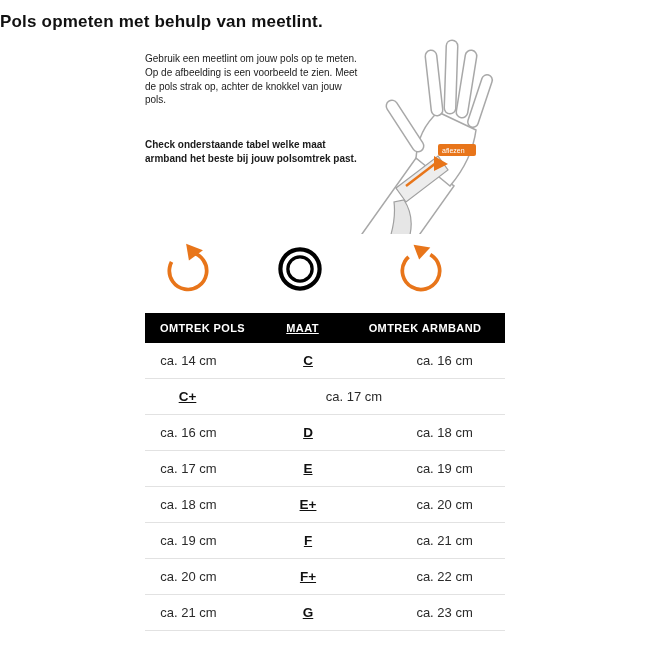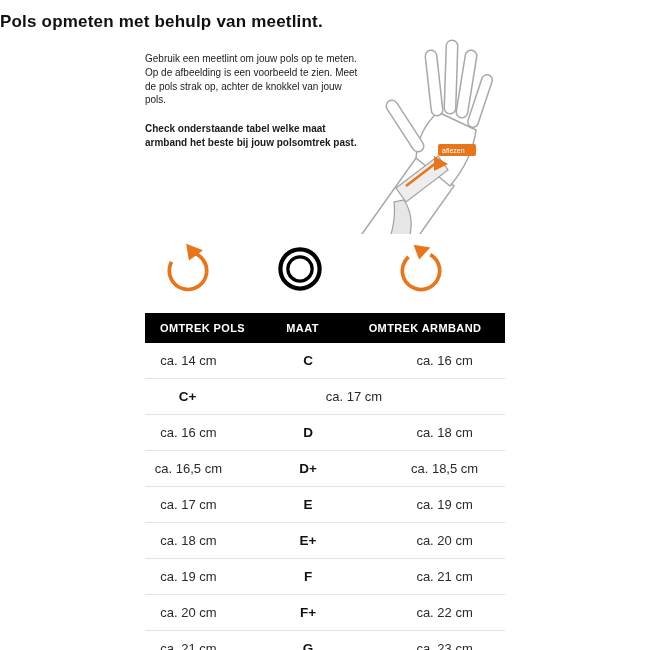--- a/index.html
+++ b/index.html
@@ -4,37 +4,37 @@
 <style>
   html,body{margin:0;padding:0;background:#ffffff;}
   body{font-family:"Liberation Sans",sans-serif;color:#111;}
   .page{position:relative;width:650px;height:650px;background:#fff;overflow:hidden;}
 
   .title{position:absolute;top:12px;left:0;width:100%;
          font-size:17px;font-weight:bold;letter-spacing:.2px;}
 
   .intro{position:absolute;left:145px;top:52px;width:218px;
          font-size:10px;line-height:1.38;color:#1b1b1b;}
-  .intro.bold{top:122px;font-weight:bold;}
+  .intro.bold{top:138px;font-weight:bold;}
 
   .illustration{position:absolute;left:338px;top:36px;width:178px;height:198px;}
 
   .icons-row{position:absolute;top:240px;left:0;width:650px;height:58px;}
   .icon-box{position:absolute;width:56px;height:56px;}
   .icon-left{left:160px;}
   .icon-mid{left:272px;}
   .icon-right{left:393px;}
 
   .size-table{position:absolute;left:145px;top:305px;width:360px;}
   .thead{display:flex;background:#000;color:#fff;height:30px;align-items:center;
          font-size:11px;font-weight:bold;letter-spacing:.4px;margin-top:8px;}
   .trow{display:flex;height:35px;align-items:center;border-bottom:1px solid #e2e2e2;
         font-size:13px;color:#2a2a2a;gap:44px;}
   .c1{width:115px;text-align:center;}
-  .c2{width:85px;text-align:center;}
+  .c2{width:85px;text-align:center;text-decoration:underline;}
   .c3{width:160px;text-align:center;}
   .maat{font-weight:bold;font-size:13.5px;color:#111;}
 </style>
 </head>
 <body>
 
 <div class="page">
 
   <div class="title">Pols opmeten met behulp van meetlint.</div>
 
@@ -114,25 +114,20 @@
     <div class="trow">
       <div class="c2 maat">C+</div>
       <div class="c3">ca. 17 cm</div>
     </div>
     <div class="trow">
       <div class="c1">ca. 16 cm</div>
       <div class="c2 maat">D</div>
       <div class="c3">ca. 18 cm</div>
     </div>
     <div class="trow">
-      <div class="c1">ca. 16,5 cm</div>
-      <div class="c2 maat">D+</div>
-      <div class="c3">ca. 18,5 cm</div>
-    </div>
-    <div class="trow">
       <div class="c1">ca. 17 cm</div>
       <div class="c2 maat">E</div>
       <div class="c3">ca. 19 cm</div>
     </div>
     <div class="trow">
       <div class="c1">ca. 18 cm</div>
       <div class="c2 maat">E+</div>
       <div class="c3">ca. 20 cm</div>
     </div>
     <div class="trow">

